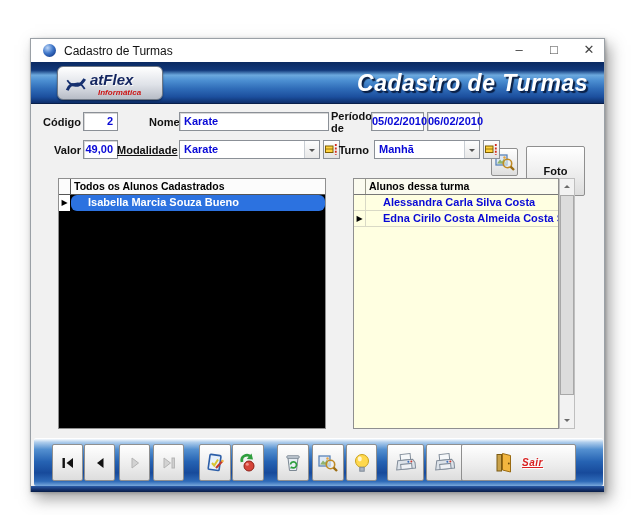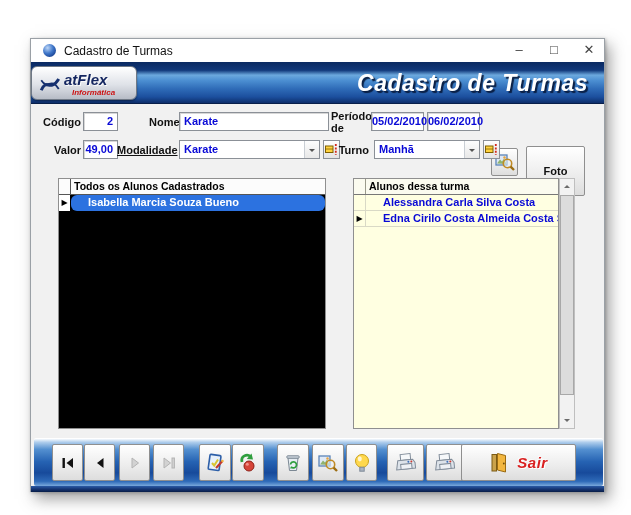--- a/index.html
+++ b/index.html
@@ -20,21 +20,21 @@
   .tb-btn { position:absolute; top:0; width:32px; height:23px; text-align:center; line-height:22px;
     font-size:13px; color:#444; }
   .tb-min { left:472px; } .tb-max { left:507px; } .tb-close { left:542px; }
 
   
   .banner { position:absolute; left:0; top:23px; right:0; height:42px;
     background: linear-gradient(180deg,#0a2961 0%,#11387a 20%,#6ca9de 32%,#4c8fd2 45%,#2f6cb8 65%,#1c4f9e 85%,#0d2e6b 100%);
     border-bottom: 1px solid #081f4a; }
   .banner-title { position:absolute; right:16px; top:8px; font-size:23px; font-weight:700; font-style:italic;
     color:#ffffff; letter-spacing:.5px; text-shadow: 2px 2px 1px rgba(5,22,55,.9); }
-  .logo-badge { position:absolute; left:0; top:4px; width:106px; height:34px; border-radius:6px;
+  .logo-badge { position:absolute; left:26px; top:4px; width:106px; height:34px; border-radius:6px;
     background: linear-gradient(180deg,#ffffff 0%,#dfe2e8 55%,#b7bcc6 100%);
     border:1px solid #6f7885; box-shadow: inset 0 1px 0 #fff, 0 1px 2px rgba(0,0,0,.4); }
   .logo-swoosh { position:absolute; left:5px; top:7px; }
   .logo-name { position:absolute; left:32px; top:4px; font-size:15px; font-weight:700; font-style:italic; color:#13255f;
     text-shadow: 1px 1px 0 rgba(255,255,255,.8); }
   .logo-sub { position:absolute; left:40px; top:21px; font-size:8px; font-weight:700; font-style:italic; color:#cc1414; }
 
   
   .lbl { position:absolute; font-size:11px; font-weight:700; color:#111; height:14px; line-height:14px; }
   .ra { text-align:right; }
@@ -93,22 +93,22 @@
     border-top:1px solid #ffffff; border-radius:2px;
     background: linear-gradient(180deg,#f4f8fc 0%,#aecdec 7%,#5490d0 22%,#2663b3 48%,#174a9b 72%,#2e6ab8 90%,#79a9dc 100%); }
   .tool-btn { position:absolute; top:405px; height:37px; }
   .nav-1 { left:21px;  width:31px; } .nav-2 { left:53px; width:31px; }
   .nav-3 { left:88px;  width:31px; } .nav-4 { left:122px; width:31px; }
   .t-edit { left:168px; width:32px; } .t-post { left:201px; width:32px; }
   .t-del  { left:246px; width:32px; } .t-find { left:281px; width:32px; }
   .t-hint { left:315px; width:31px; } .t-prn1 { left:356px; width:37px; }
   .t-prn2 { left:395px; width:37px; }
   .t-exit { left:430px; width:115px; gap:8px; }
-  .sair-txt { font-size:15px; font-weight:700; font-style:italic; color:#d92020;
-    text-shadow: 1px 1px 0 #ffffff, -1px -1px 0 rgba(255,255,255,.6); letter-spacing:.5px; }
+  .sair-txt { font-size:10px; font-weight:700; font-style:italic; color:#d92020;
+    text-shadow: 1px 1px 0 #ffffff, -1px -1px 0 rgba(255,255,255,.6); letter-spacing:.5px;text-decoration:underline; }
 
   .win-bottom { position:absolute; left:0; top:447px; width:100%; height:6px;
     background: linear-gradient(180deg,#2a5aa6 0%,#12306b 60%,#081d47 100%); }
 </style>
 </head>
 <body>
 
 <div class="window">
 
   <div class="titlebar">

